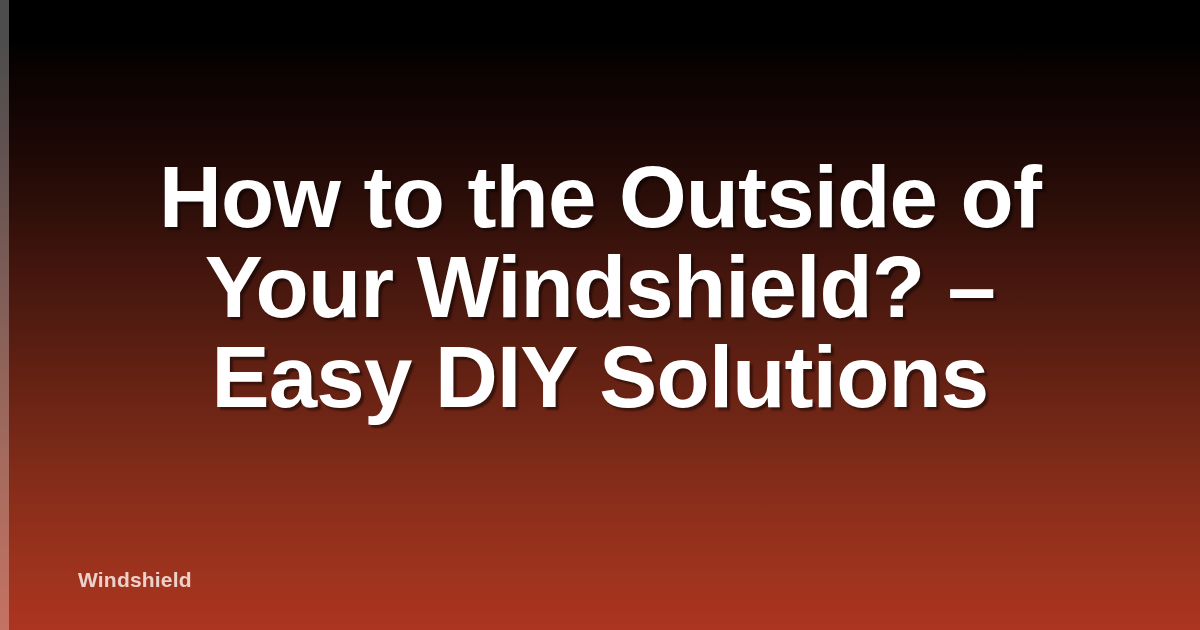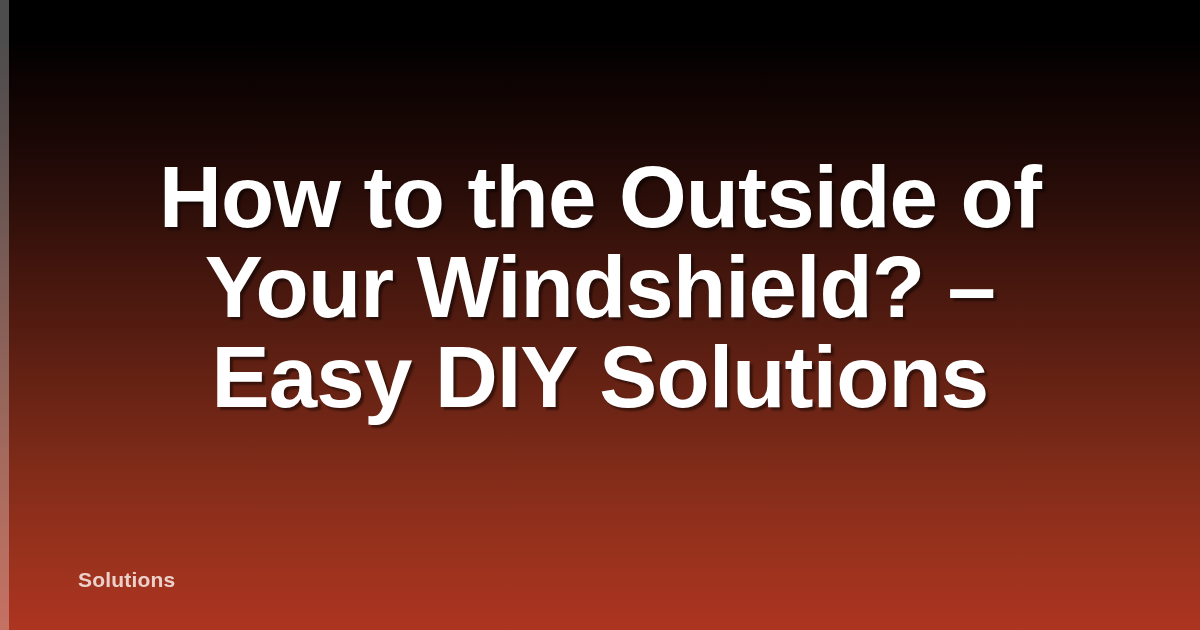--- a/index.html
+++ b/index.html
@@ -90,15 +90,15 @@
 <div id="card">
 
   <div id="left-band"></div>
 
   <div id="title-block">
     <h1 id="title">How to the Outside of
 Your Windshield? –
 Easy DIY Solutions</h1>
   </div>
 
-  <div id="brand">Solutions</div>
+  <div id="brand">Windshield</div>
 
 </div>
 
 </body></html>

